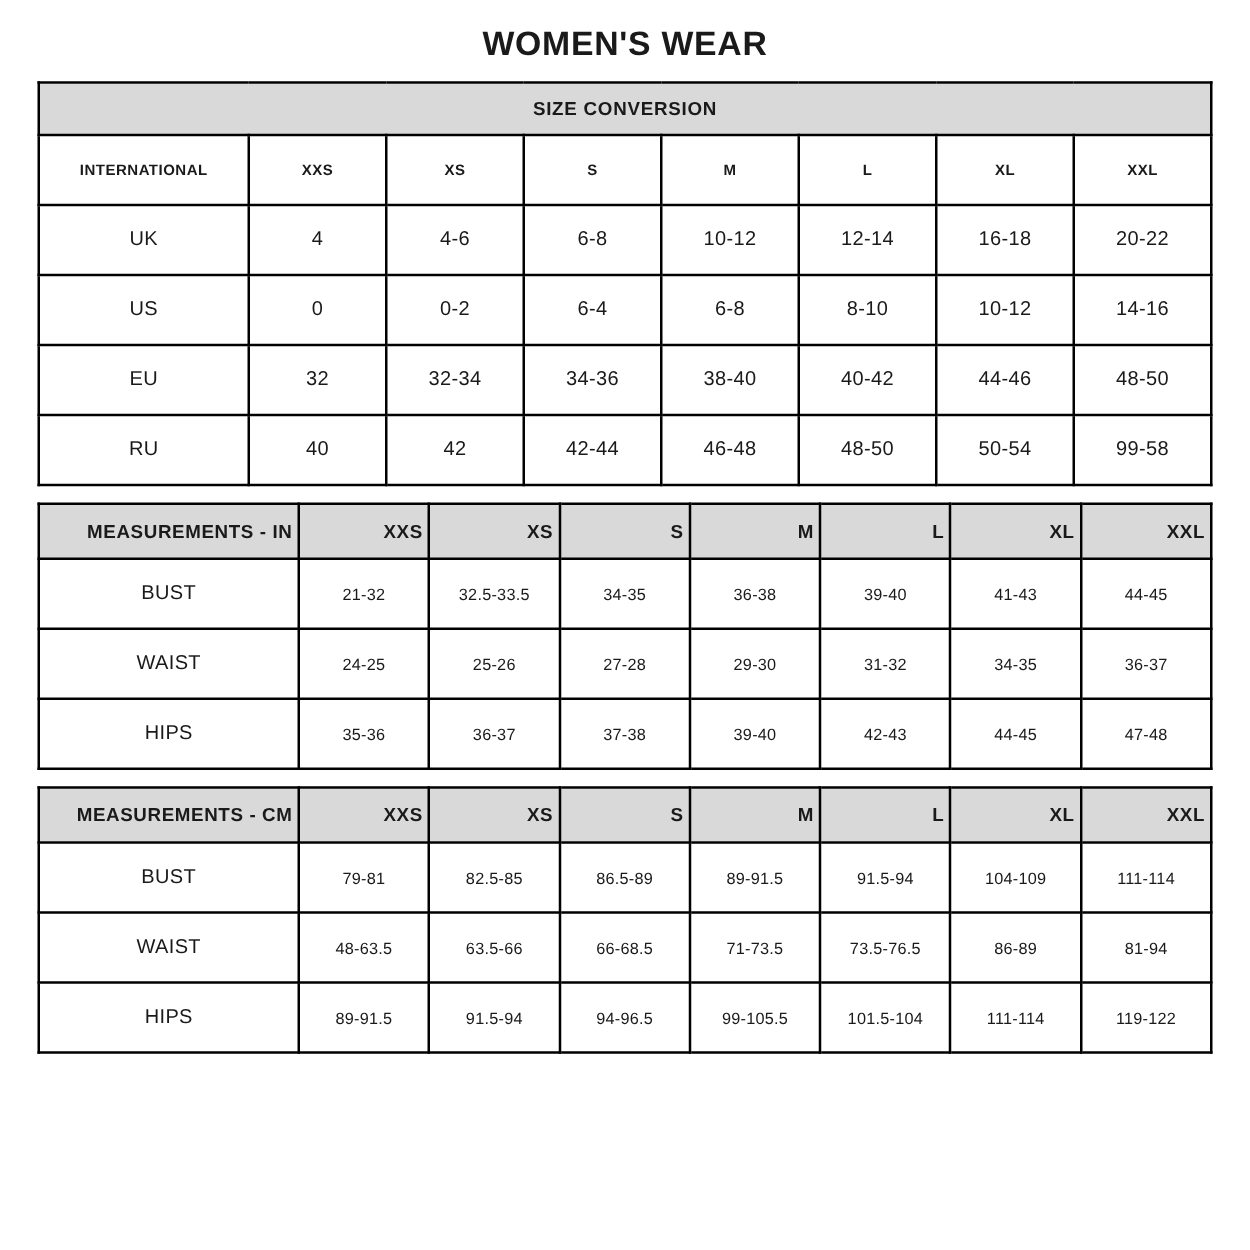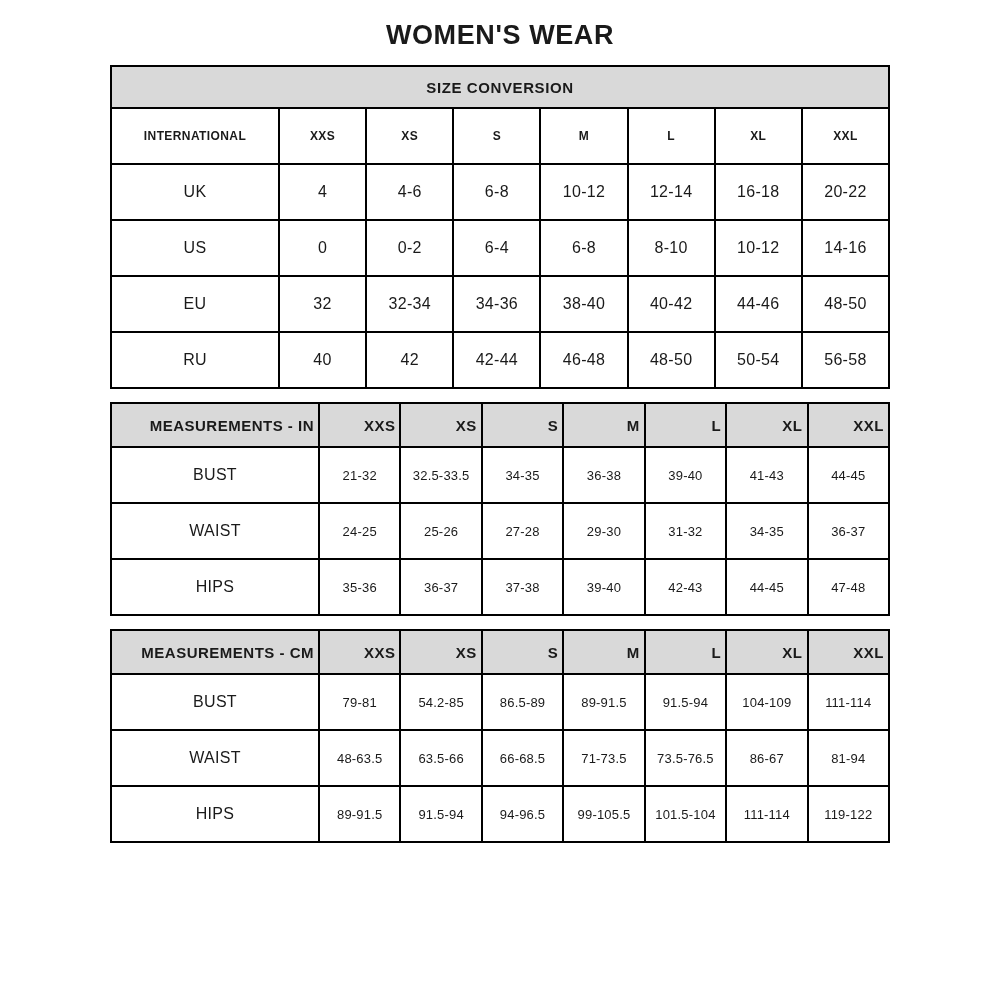--- a/index.html
+++ b/index.html
@@ -21,21 +21,21 @@
   }
   h1.page-title {
     margin: 12px 0 14px 0;
     text-align: center;
     font-size: 27px;
     font-weight: 700;
     letter-spacing: 0.6px;
   }
   table {
     border-collapse: collapse;
-    width: 780px;
+    width: 940px;
     margin: 0 auto 13px auto;
     table-layout: fixed;
   }
   th, td {
     border: 2px solid #000000;
     text-align: center;
     vertical-align: middle;
     padding: 0 4px;
     overflow: hidden;
   }
@@ -148,21 +148,21 @@
           <td>48-50</td>
         </tr>
         <tr>
           <th>RU</th>
           <td>40</td>
           <td>42</td>
           <td>42-44</td>
           <td>46-48</td>
           <td>48-50</td>
           <td>50-54</td>
-          <td>56-58</td>
+          <td>99-58</td>
         </tr>
       </tbody>
     </table>
 
   <table class="measure-table">
       <colgroup>
         <col class="first-col">
         <col>
         <col>
         <col>
@@ -237,35 +237,35 @@
           <th>M</th>
           <th>L</th>
           <th>XL</th>
           <th>XXL</th>
         </tr>
       </thead>
       <tbody>
         <tr>
           <th>BUST</th>
           <td>79-81</td>
-          <td>54.2-85</td>
+          <td>82.5-85</td>
           <td>86.5-89</td>
           <td>89-91.5</td>
           <td>91.5-94</td>
           <td>104-109</td>
           <td>111-114</td>
         </tr>
         <tr>
           <th>WAIST</th>
           <td>48-63.5</td>
           <td>63.5-66</td>
           <td>66-68.5</td>
           <td>71-73.5</td>
           <td>73.5-76.5</td>
-          <td>86-67</td>
+          <td>86-89</td>
           <td>81-94</td>
         </tr>
         <tr>
           <th>HIPS</th>
           <td>89-91.5</td>
           <td>91.5-94</td>
           <td>94-96.5</td>
           <td>99-105.5</td>
           <td>101.5-104</td>
           <td>111-114</td>

